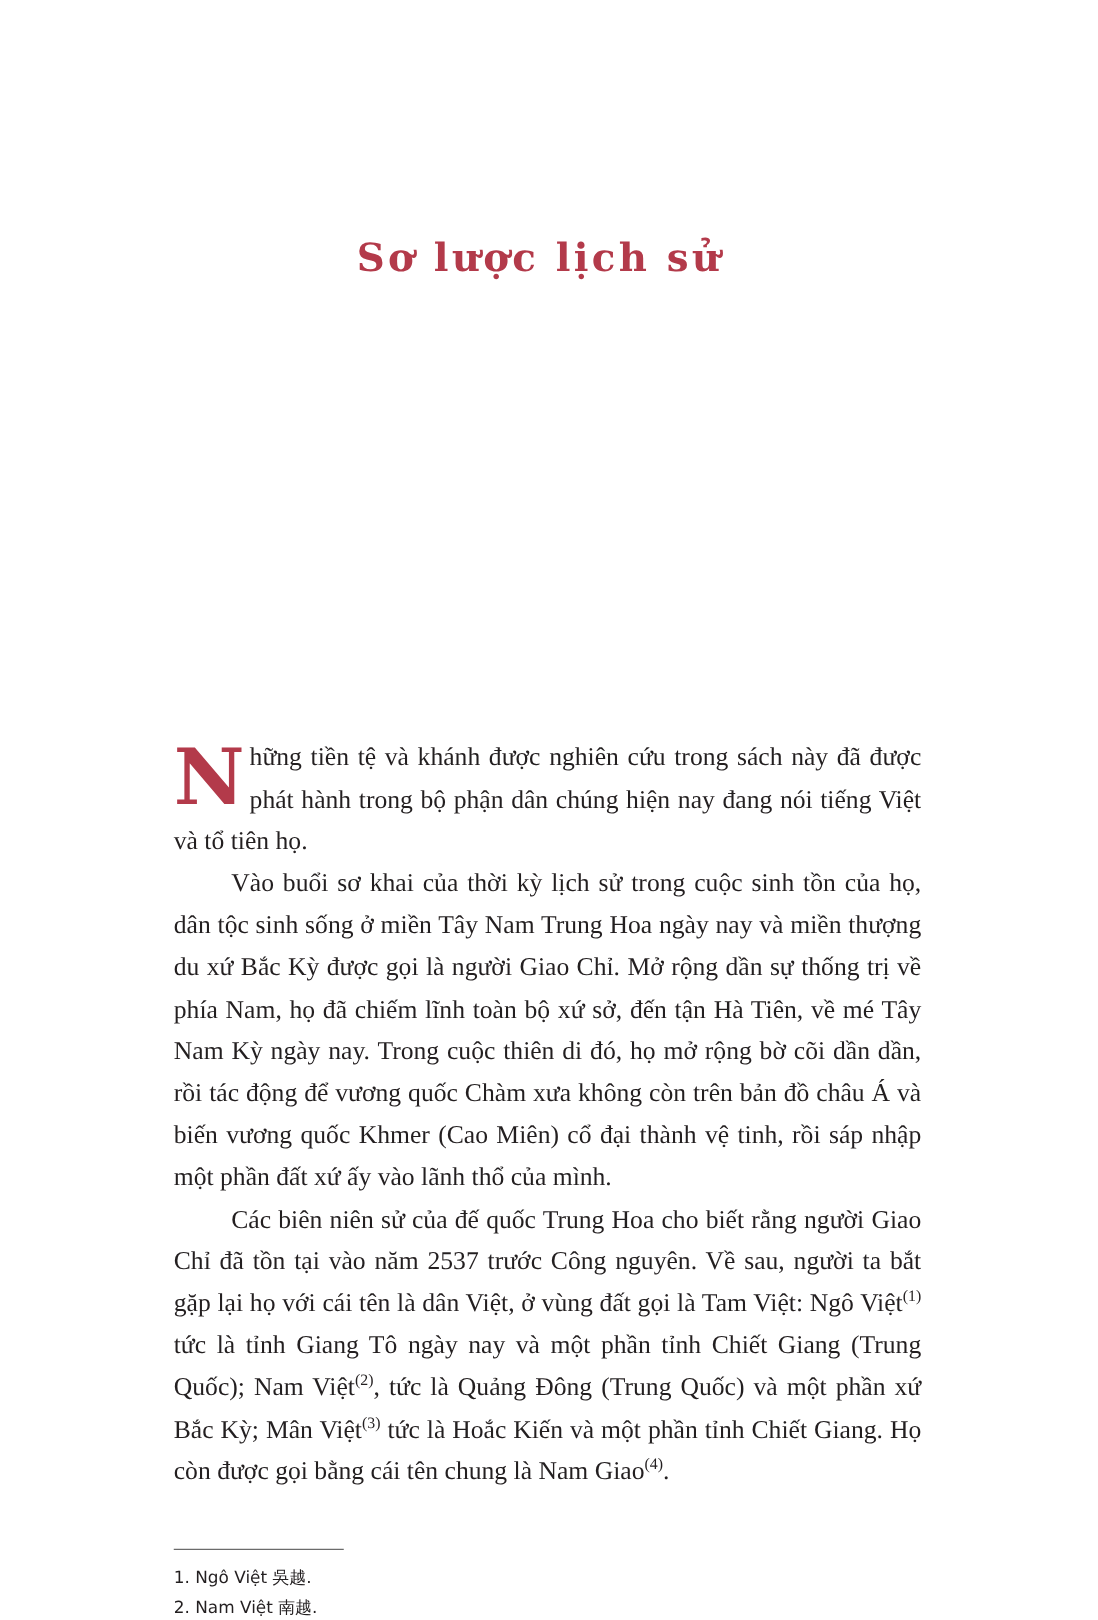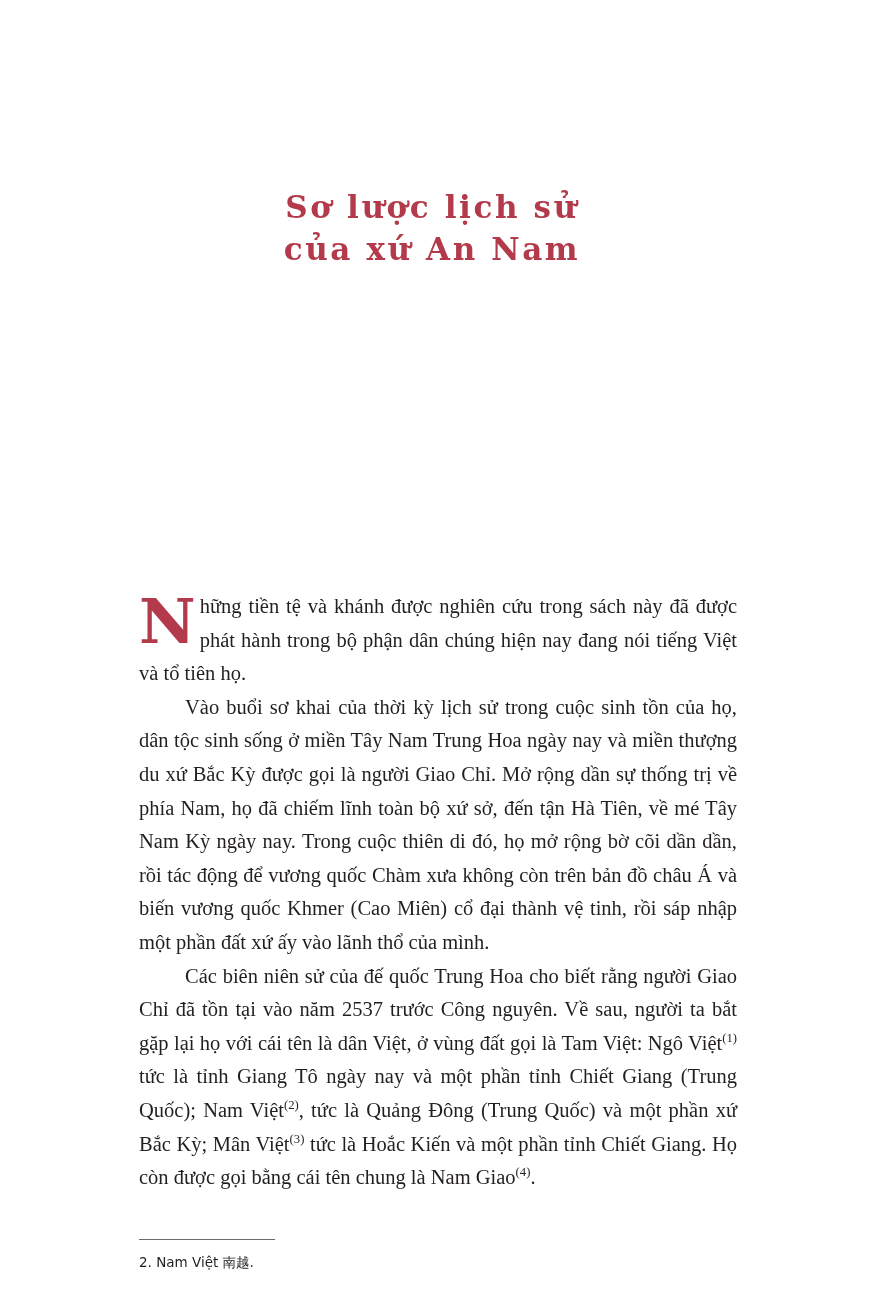--- a/index.html
+++ b/index.html
@@ -89,28 +89,28 @@
     font-family: "DejaVu Sans", sans-serif;
   }
 </style>
 </head>
 <body>
 
 <div class="page">
 
   <div class="title-block">
     <div class="title-line">Sơ lược lịch sử</div>
-    <div class="title-line">của xứ An Nam</div>
   </div>
 
   <div class="body-wrap">
     <p class="para"><span class="dropcap">N</span><span>hững tiền tệ và khánh được nghiên cứu trong sách này đã được phát hành trong bộ phận dân chúng hiện nay đang nói tiếng Việt và tổ tiên họ.</span></p>
     <p class="para">Vào buổi sơ khai của thời kỳ lịch sử trong cuộc sinh tồn của họ, dân tộc sinh sống ở miền Tây Nam Trung Hoa ngày nay và miền thượng du xứ Bắc Kỳ được gọi là người Giao Chỉ. Mở rộng dần sự thống trị về phía Nam, họ đã chiếm lĩnh toàn bộ xứ sở, đến tận Hà Tiên, về mé Tây Nam Kỳ ngày nay. Trong cuộc thiên di đó, họ mở rộng bờ cõi dần dần, rồi tác động để vương quốc Chàm xưa không còn trên bản đồ châu Á và biến vương quốc Khmer (Cao Miên) cổ đại thành vệ tinh, rồi sáp nhập một phần đất xứ ấy vào lãnh thổ của mình.</p>
     <p class="para"><span>Các biên niên sử của đế quốc Trung Hoa cho biết rằng người Giao Chỉ đã tồn tại vào năm 2537 trước Công nguyên. Về sau, người ta bắt gặp lại họ với cái tên là dân Việt, ở vùng đất gọi là Tam Việt: Ngô Việt</span><sup>(1)</sup><span> tức là tỉnh Giang Tô ngày nay và một phần tỉnh Chiết Giang (Trung Quốc); Nam Việt</span><sup>(2)</sup><span>, tức là Quảng Đông (Trung Quốc) và một phần xứ Bắc Kỳ; Mân Việt</span><sup>(3)</sup><span> tức là Hoắc Kiến và một phần tỉnh Chiết Giang. Họ còn được gọi bằng cái tên chung là Nam Giao</span><sup>(4)</sup><span>.</span></p>
   </div>
 
   <div class="footnotes">
     <div class="fn-rule"></div>
+    <div class="fn-item fn-han">1. Ngô Việt 吳越.</div>
     <div class="fn-item fn-han">2. Nam Việt 南越.</div>
 
   </div>
 
 </div>
 
 </body></html>

